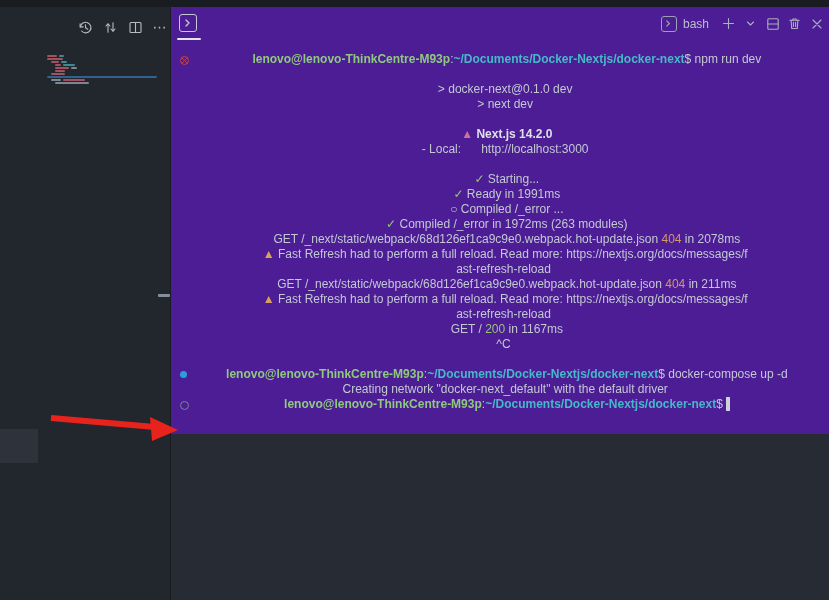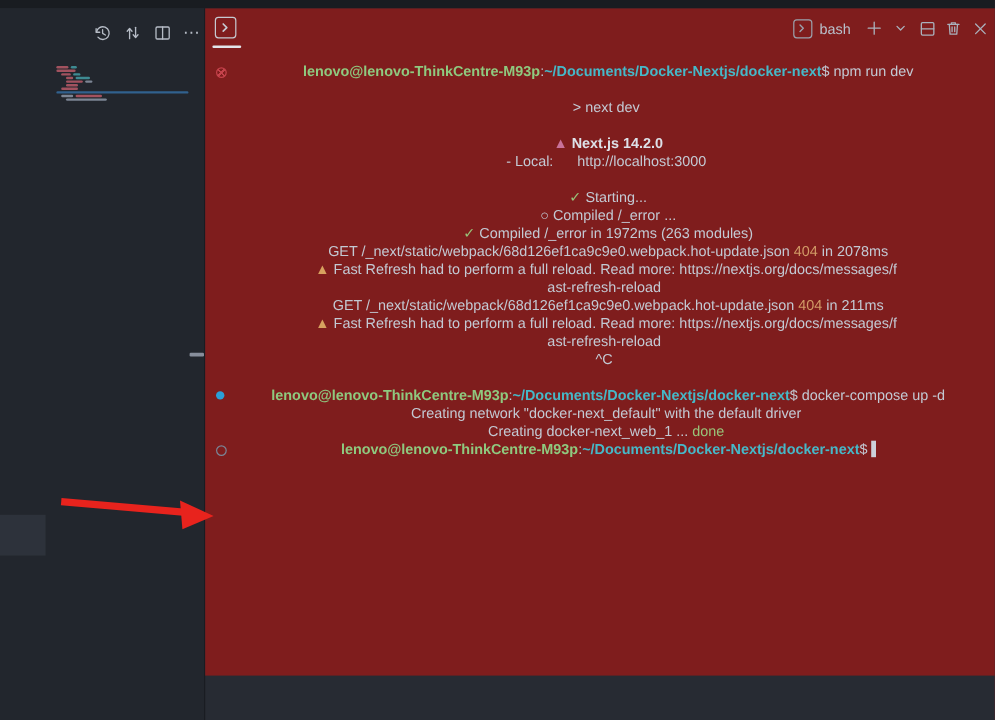--- a/index.html
+++ b/index.html
@@ -4,21 +4,21 @@
 <style>
   html,body{margin:0;padding:0;}
   body{
     width:829px;height:600px;position:relative;overflow:hidden;
     background:#272b33;font-family:"Liberation Sans",sans-serif;
     -webkit-font-smoothing:antialiased;
   }
   .top-strip{position:absolute;left:0;top:0;width:829px;height:7px;background:#191c21;}
   .editor-pane{position:absolute;left:0;top:7px;width:170px;height:593px;background:#22262d;}
   .panel-divider{position:absolute;left:170px;top:7px;width:1px;height:593px;background:#191c22;}
-  .terminal-pane{position:absolute;left:171px;top:7px;width:658px;height:556px;background:#7f1d1d;}
+  .terminal-pane{position:absolute;left:171px;top:7px;width:658px;height:427px;background:#4c1d95;}
 
   
   .ed-toolbar{position:absolute;left:76px;top:11px;display:flex;gap:7px;align-items:center;}
   .icon-btn{width:18px;height:18px;display:flex;align-items:center;justify-content:center;color:#b6bcc6;cursor:pointer;}
   .icon-btn svg{stroke:#b6bcc6;fill:none;stroke-width:1.1;stroke-linecap:round;stroke-linejoin:round;}
   .more-glyph{font-size:14px;letter-spacing:1px;color:#b6bcc6;line-height:18px;}
 
   
   .minimap{position:absolute;left:47px;top:48px;width:112px;height:34px;}
   .mrow{position:absolute;height:2px;border-radius:1px;}
@@ -163,39 +163,41 @@
     <div class="act">
       <svg width="14" height="14" viewBox="0 0 14 14">
           <path d="M3 3l8 8M11 3l-8 8"></path>
         </svg>
     </div>
   </div>
 
   <div class="term-output">
       <div class="tline"><span class="deco err"></span><span class="fg">  </span><span class="g">lenovo@lenovo-ThinkCentre-M93p</span><span class="fg">:</span><span class="cy">~/Documents/Docker-Nextjs/docker-next</span><span class="fg">$ npm run dev</span></div>
       <div class="tline"></div>
+      <div class="tline"><span class="fg"> &gt; docker-next@0.1.0 dev</span></div>
       <div class="tline"><span class="fg"> &gt; next dev</span></div>
       <div class="tline"></div>
       <div class="tline"><span class="fg">  </span><span class="rose">▲</span><span class="fg"> </span><span class="wb">Next.js 14.2.0</span></div>
       <div class="tline"><span class="fg"> - Local:      http://localhost:3000</span></div>
       <div class="tline"></div>
       <div class="tline"><span class="fg">  </span><span class="gn">✓</span><span class="fg"> Starting...</span></div>
+      <div class="tline"><span class="fg">  </span><span class="gn">✓</span><span class="fg"> Ready in 1991ms</span></div>
       <div class="tline"><span class="fg">  ○ Compiled /_error ...</span></div>
       <div class="tline"><span class="fg">  </span><span class="gn">✓</span><span class="fg"> Compiled /_error in 1972ms (263 modules)</span></div>
       <div class="tline"><span class="fg">  GET /_next/static/webpack/68d126ef1ca9c9e0.webpack.hot-update.json </span><span class="or">404</span><span class="fg"> in 2078ms</span></div>
       <div class="tline"><span class="fg"> </span><span class="yw">▲</span><span class="fg"> Fast Refresh had to perform a full reload. Read more: https://nextjs.org/docs/messages/f</span></div>
       <div class="tline"><span class="fg">ast-refresh-reload</span></div>
       <div class="tline"><span class="fg">  GET /_next/static/webpack/68d126ef1ca9c9e0.webpack.hot-update.json </span><span class="or">404</span><span class="fg"> in 211ms</span></div>
       <div class="tline"><span class="fg"> </span><span class="yw">▲</span><span class="fg"> Fast Refresh had to perform a full reload. Read more: https://nextjs.org/docs/messages/f</span></div>
       <div class="tline"><span class="fg">ast-refresh-reload</span></div>
+      <div class="tline"><span class="fg">  GET / </span><span class="gn">200</span><span class="fg"> in 1167ms</span></div>
       <div class="tline"><span class="fg">^C</span></div>
       <div class="tline"></div>
       <div class="tline"><span class="deco ok"></span><span class="fg">  </span><span class="g">lenovo@lenovo-ThinkCentre-M93p</span><span class="fg">:</span><span class="cy">~/Documents/Docker-Nextjs/docker-next</span><span class="fg">$ docker-compose up -d</span></div>
       <div class="tline"><span class="fg"> Creating network "docker-next_default" with the default driver</span></div>
-      <div class="tline"><span class="fg"> Creating docker-next_web_1 ... </span><span class="gn">done</span></div>
       <div class="tline"><span class="deco idle"></span><span class="fg">  </span><span class="g">lenovo@lenovo-ThinkCentre-M93p</span><span class="fg">:</span><span class="cy">~/Documents/Docker-Nextjs/docker-next</span><span class="fg">$ </span><span class="cur"> </span></div>
     </div>
 </div>
 
 <svg class="arrow-layer" viewBox="0 0 829 600">
   <line x1="51" y1="418" x2="155" y2="427" stroke="#e8231d" stroke-width="6"></line>
   <polygon points="150,417 178,430 152,441" fill="#e8231d"></polygon>
 </svg>
 
 </body></html>

